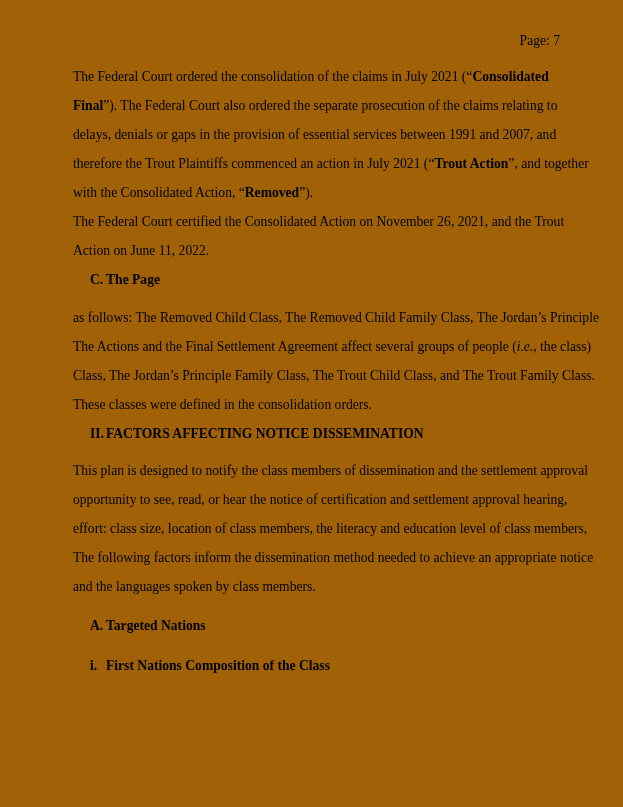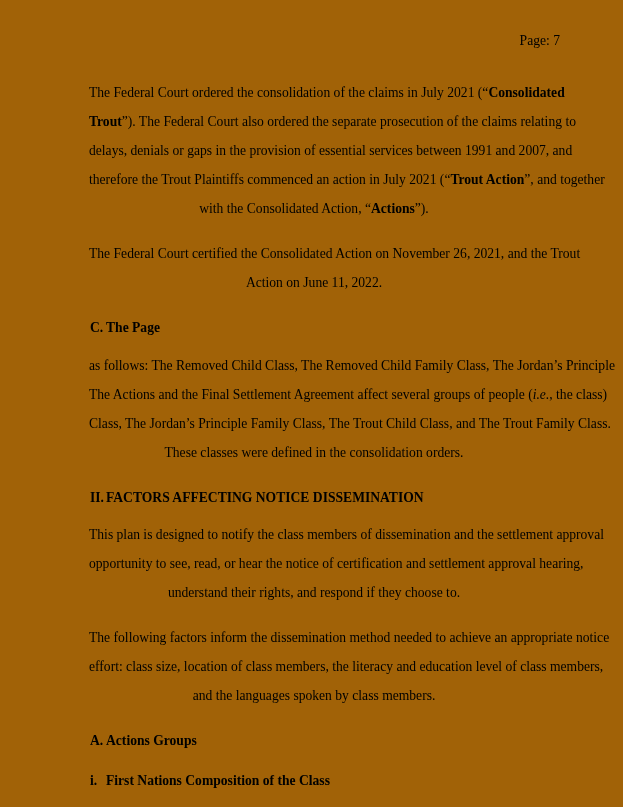--- a/index.html
+++ b/index.html
@@ -19,21 +19,21 @@
     right: 63px;
     line-height: 18px;
     white-space: nowrap;
   }
   .content {
     position: absolute;
     left: 73px;
     top: 62px;
     width: 482px;
   }
-  .para { margin: 16px; text-align: center; }
+  .para { margin: 0; }
   .line {
     height: 29px;
     line-height: 29px;
     white-space: nowrap;
   }
   .heading {
     display: flex;
     font-weight: bold;
     height: 29px;
     line-height: 29px;
@@ -49,24 +49,24 @@
   .gap-xl { margin-top: 11px; }
 </style>
 </head>
 <body>
 
 <div class="page">
   <div class="page-number">Page: 7</div>
   <div class="content">
       <div class="para">
         <div class="line"><span>The Federal Court ordered the consolidation of the claims in July 2021 (“</span><span class="b">Consolidated</span></div>
-        <div class="line"><span class="b">Trout</span><span>”). The Federal Court also ordered the separate prosecution of the claims relating to</span></div>
+        <div class="line"><span class="b">Final</span><span>”). The Federal Court also ordered the separate prosecution of the claims relating to</span></div>
         <div class="line"><span>delays, denials or gaps in the provision of essential services between 1991 and 2007, and</span></div>
         <div class="line"><span>therefore the Trout Plaintiffs commenced an action in July 2021 (“</span><span class="b">Trout Action</span><span>”, and together</span></div>
-        <div class="line"><span>with the Consolidated Action, “</span><span class="b">Actions</span><span>”).</span></div>
+        <div class="line"><span>with the Consolidated Action, “</span><span class="b">Removed</span><span>”).</span></div>
       </div>
       <div class="para">
         <div class="line"><span>The Federal Court certified the Consolidated Action on November 26, 2021, and the Trout</span></div>
         <div class="line"><span>Action on June 11, 2022.</span></div>
       </div>
       <div class="heading">
         <span class="hnum">C.</span>
         <span>The Page</span>
       </div>
       <div class="para gap-md">
@@ -75,29 +75,28 @@
         <div class="line"><span>Class, The Jordan’s Principle Family Class, The Trout Child Class, and The Trout Family Class.</span></div>
         <div class="line"><span>These classes were defined in the consolidation orders.</span></div>
       </div>
       <div class="heading">
         <span class="hnum">II.</span>
         <span>FACTORS AFFECTING NOTICE DISSEMINATION</span>
       </div>
       <div class="para gap-sm">
         <div class="line"><span>This plan is designed to notify the class members of dissemination and the settlement approval</span></div>
         <div class="line"><span>opportunity to see, read, or hear the notice of certification and settlement approval hearing,</span></div>
-        <div class="line"><span>understand their rights, and respond if they choose to.</span></div>
       </div>
       <div class="para">
+        <div class="line"><span>effort: class size, location of class members, the literacy and education level of class members,</span></div>
         <div class="line"><span>The following factors inform the dissemination method needed to achieve an appropriate notice</span></div>
-        <div class="line"><span>effort: class size, location of class members, the literacy and education level of class members,</span></div>
         <div class="line"><span>and the languages spoken by class members.</span></div>
       </div>
       <div class="heading gap-lg">
         <span class="hnum">A.</span>
-        <span>Actions Groups</span>
+        <span>Targeted Nations</span>
       </div>
       <div class="heading gap-xl">
         <span class="hnum">i.</span>
         <span>First Nations Composition of the Class</span>
       </div>
     </div>
 </div>
 
 </body></html>

